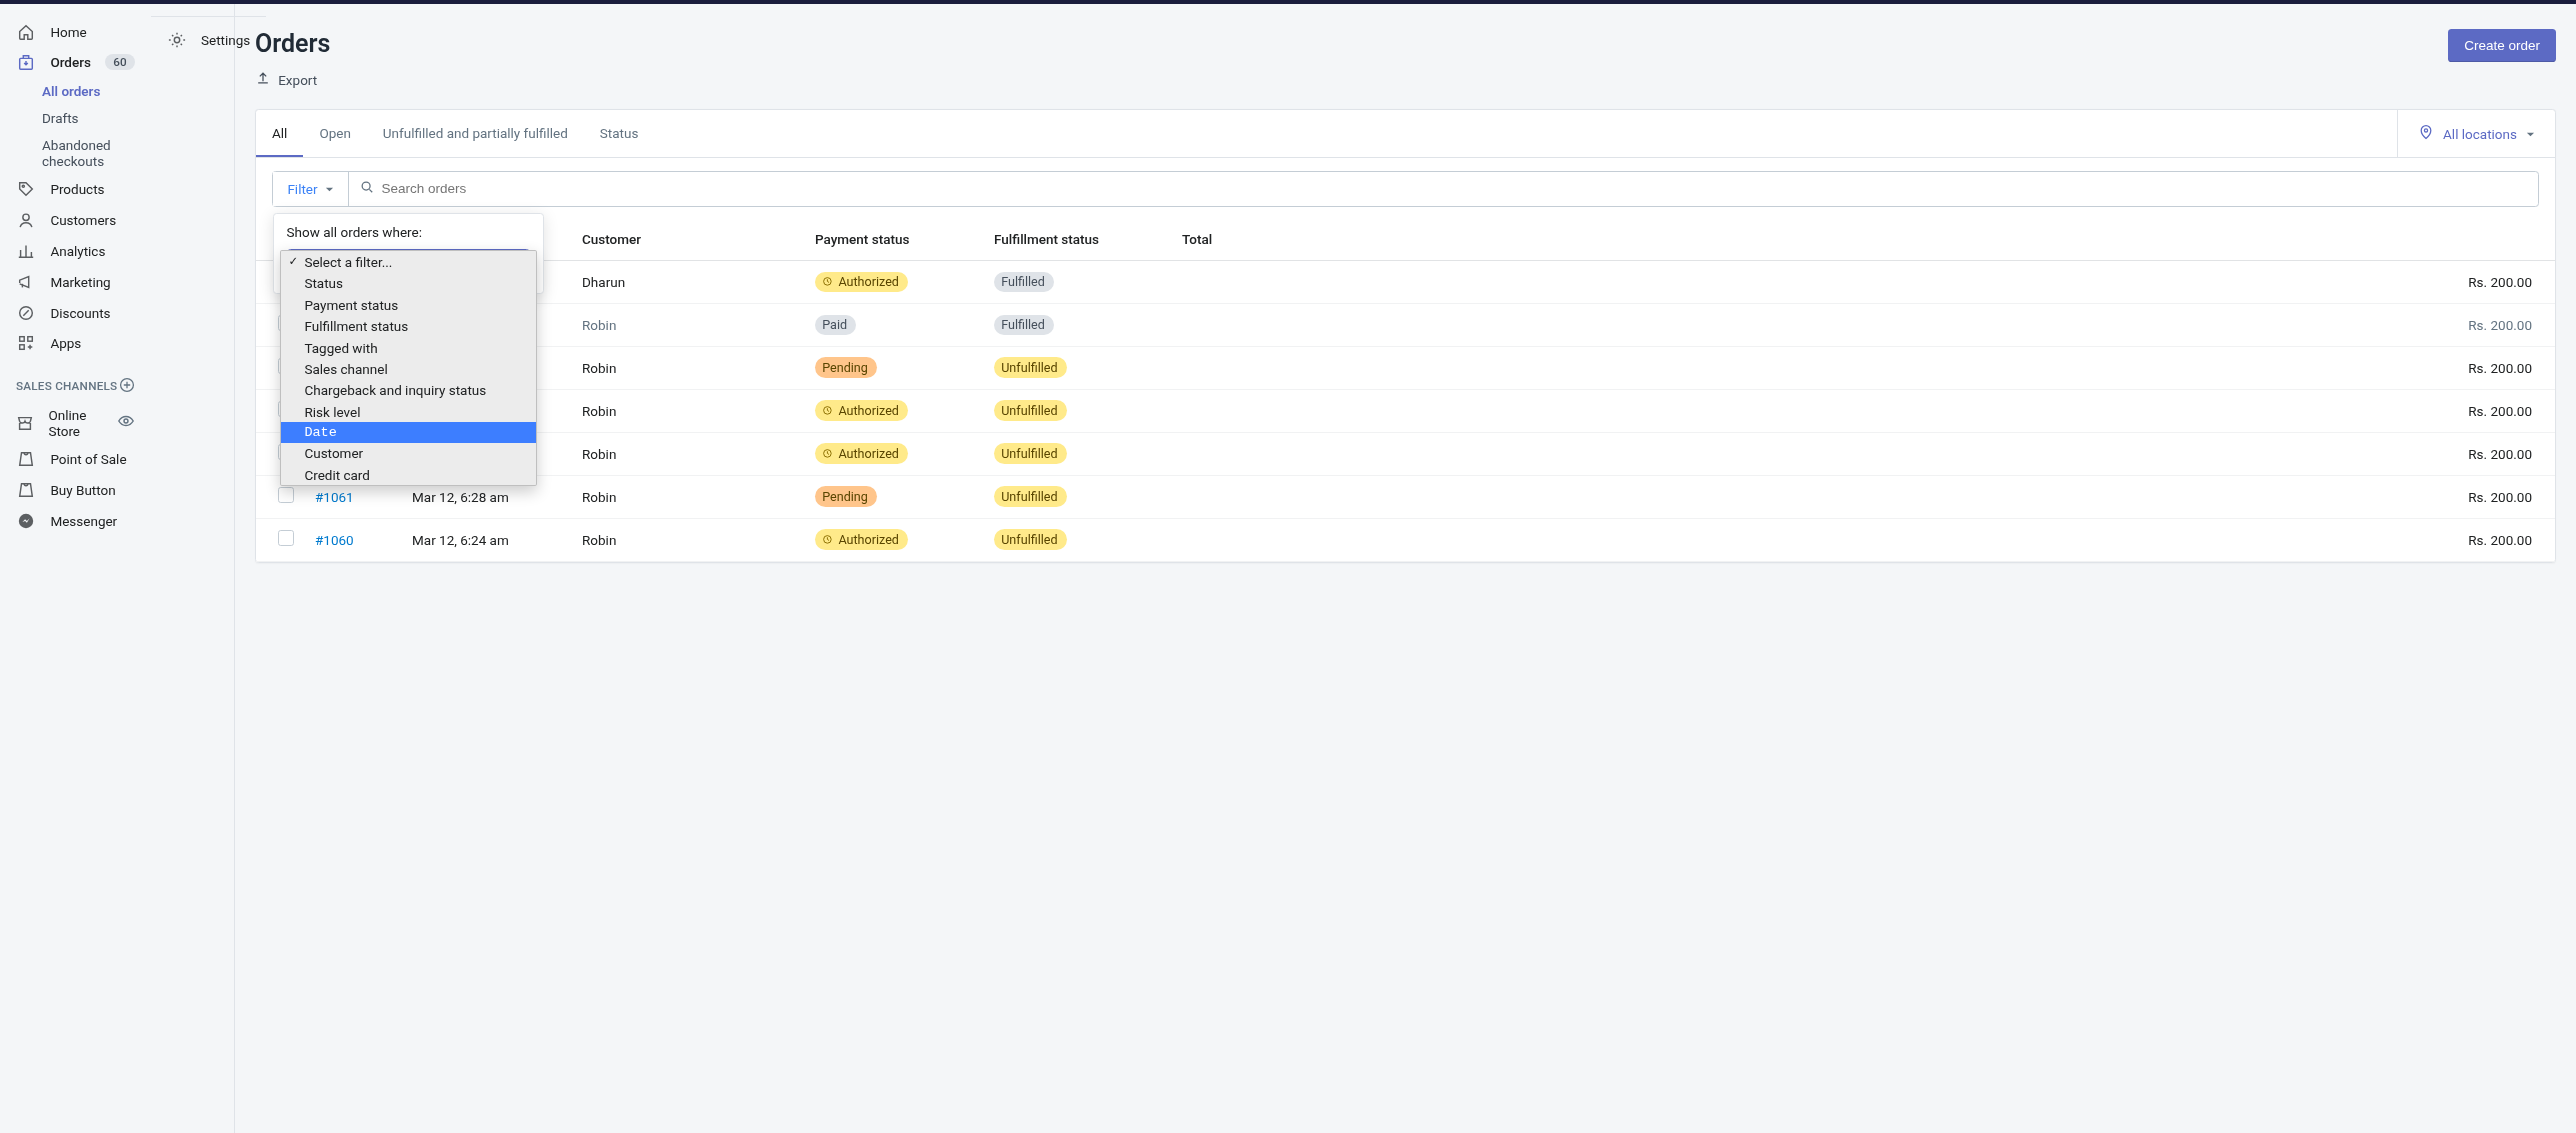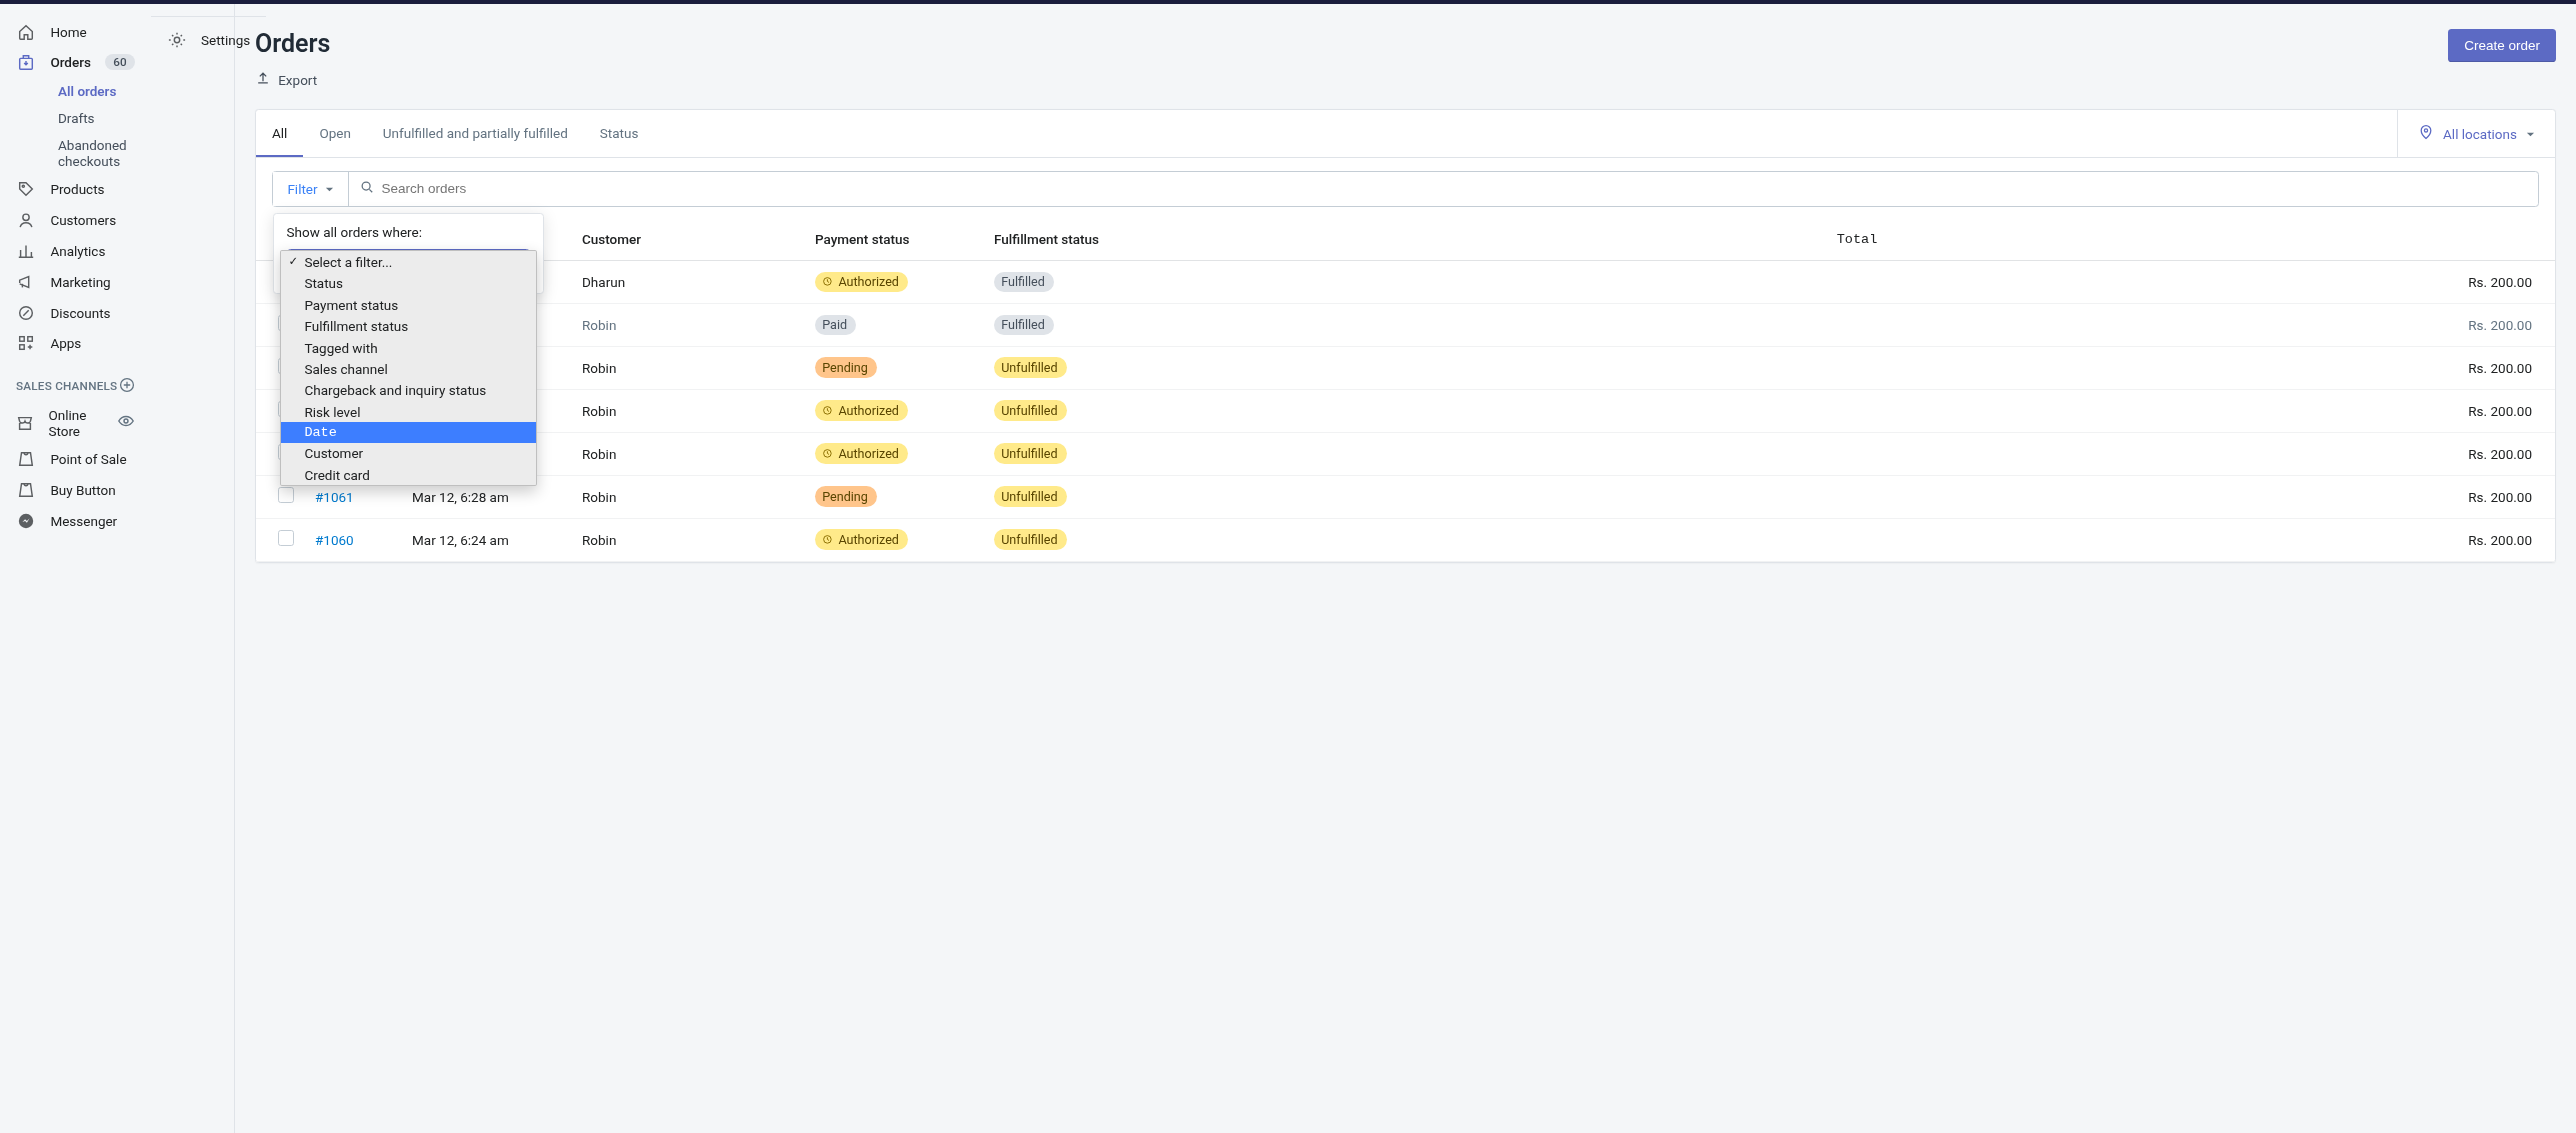--- a/index.html
+++ b/index.html
@@ -48,21 +48,21 @@
   .nav-item.active .icon-slot { color: #5c6ac4; }
   .nav-item.active { color: #202223; font-weight: 500; }
   .nav-item .badge-count {
     margin-left: auto;
     background: #dfe3e8;
     color: #454f5b;
     border-radius: 10.8px;
     padding: 0.9px 8px;
     font-size: 11.7px;
   }
-  .nav-sublist { padding-left: 58px; }
+  .nav-sublist { padding-left: 42px; }
   .nav-subitem {
     padding: 5.4px 16px 5.4px 0;
     font-size: 13.5px;
     color: #454f5b;
     cursor: pointer;
   }
   .nav-subitem.active {
     color: #5c6ac4;
     font-weight: 600;
   }
@@ -246,21 +246,21 @@
   .table-wrap { margin-top: 12.6px; }
   table { width: 100%; border-collapse: collapse; }
   thead th {
     text-align: left;
     font-size: 13.5px;
     font-weight: 500;
     color: #202223;
     padding: 10.8px 16px;
     border-bottom: 0.9px solid #e1e3e5;
   }
-  thead th.total { text-align: center; padding-right: 23px; font-family: Liberation Mono, monospace; }
+  thead th.total { text-align: left; padding-right: 23px; }
   tbody td {
     font-size: 13.5px;
     color: #202223;
     padding: 10.8px 16px;
     border-bottom: 0.9px solid #f1f2f3;
   }
   tbody td.orderid a { color: #007ace; text-decoration: none; cursor: pointer; }
   tbody td.total { text-align: right; padding-right: 23px; color: #202223; }
   tbody td.archived { color: #637381; }
   .chk {

